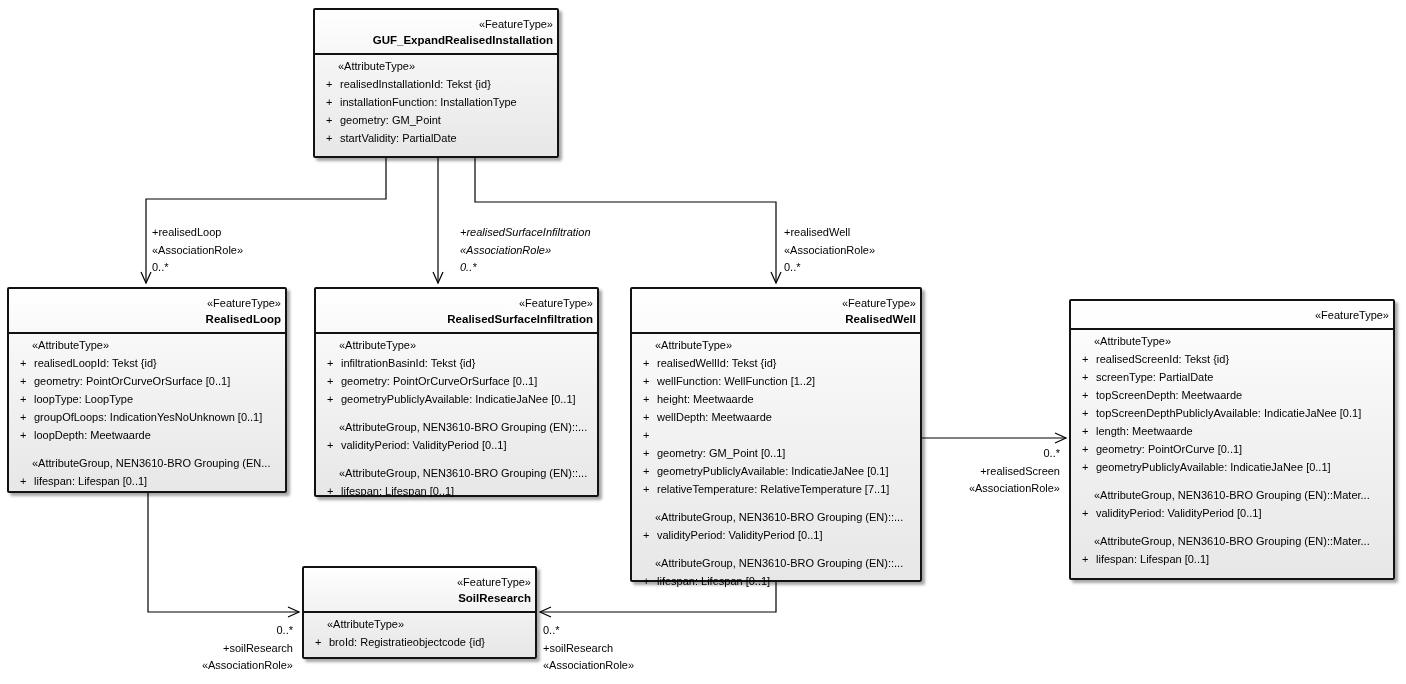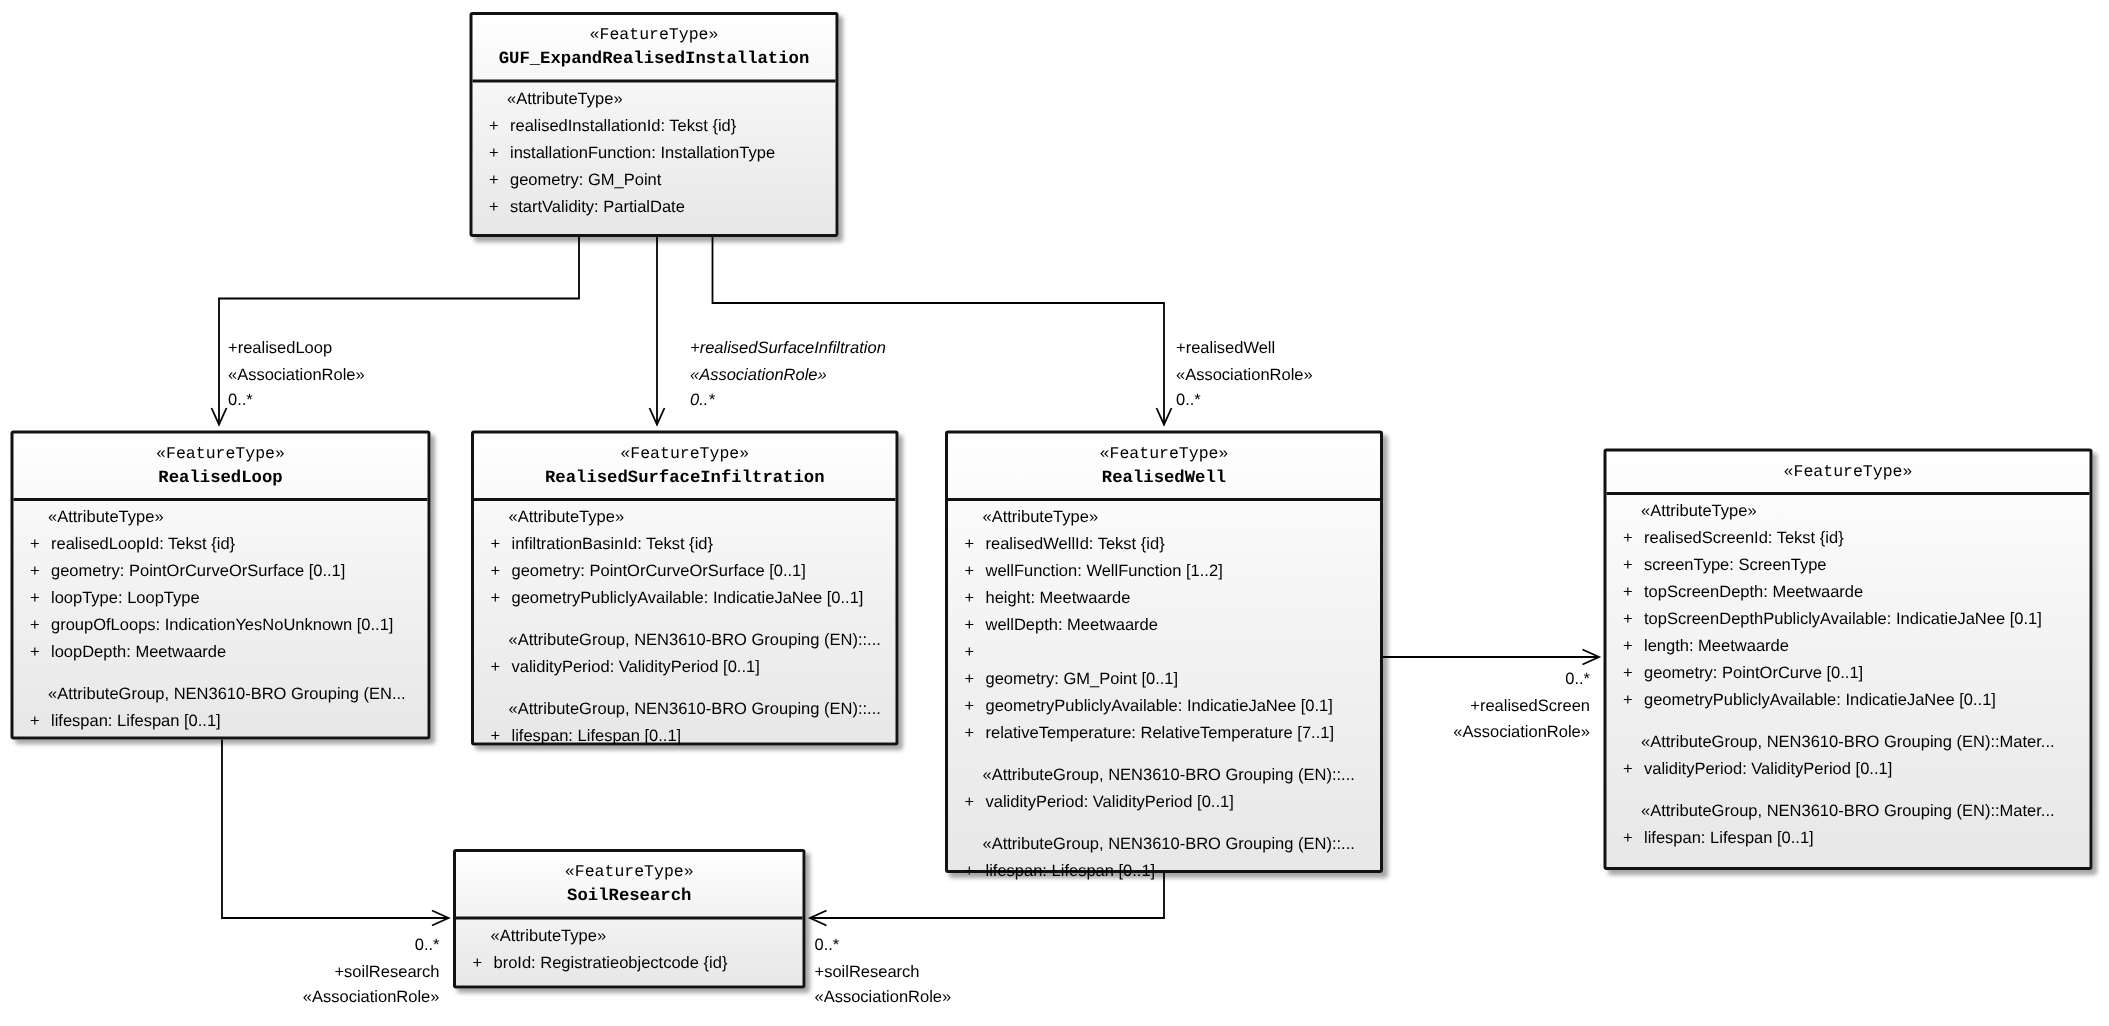--- a/index.html
+++ b/index.html
@@ -10,22 +10,22 @@
   }
   #canvas{position:absolute;left:0;top:0;width:1406px;height:684px;}
   svg.connectors{position:absolute;left:0;top:0;width:1406px;height:684px;z-index:1;}
   .uml-class{
     position:absolute;box-sizing:border-box;z-index:2;
     border:2px solid #121212;border-radius:2px;
     background:linear-gradient(180deg,#ffffff 0%,#f4f4f4 40%,#e7e7e7 100%);
     box-shadow:3px 3px 3px rgba(0,0,0,0.35);
   }
   .uml-title{
-    text-align:center;border-bottom:2px solid #121212;
-    padding:6px 4px 5px 4px;line-height:16px;font-family:Liberation Mono, monospace;
+    text-align:right;border-bottom:2px solid #121212;
+    padding:6px 4px 5px 4px;line-height:16px;
   }
   .stereo{font-size:11px;}
   .cls-name{font-size:11.5px;font-weight:bold;}
   .uml-body{padding:2px 3px 4px 3px;}
   .attr-header{
     font-size:11px;line-height:18px;padding-left:20px;white-space:nowrap;overflow:hidden;
   }
   .attr-header.gap{margin-top:10px;}
   .attr-row{display:flex;font-size:11px;line-height:18px;white-space:nowrap;overflow:hidden;}
   .vis{flex:0 0 22px;padding-left:8px;box-sizing:border-box;}
@@ -202,21 +202,21 @@
       <div class="stereo">«FeatureType»</div>
     </div>
     <div class="uml-body">
       <div class="attr-header">«AttributeType»</div>
       <div class="attr-row">
           <span class="vis">+</span>
           <span>realisedScreenId: Tekst {id}</span>
         </div>
       <div class="attr-row">
           <span class="vis">+</span>
-          <span>screenType: ScreenType</span>
+          <span>screenType: PartialDate</span>
         </div>
       <div class="attr-row">
           <span class="vis">+</span>
           <span>topScreenDepth: Meetwaarde</span>
         </div>
       <div class="attr-row">
           <span class="vis">+</span>
           <span>topScreenDepthPubliclyAvailable: IndicatieJaNee [0.1]</span>
         </div>
       <div class="attr-row">

